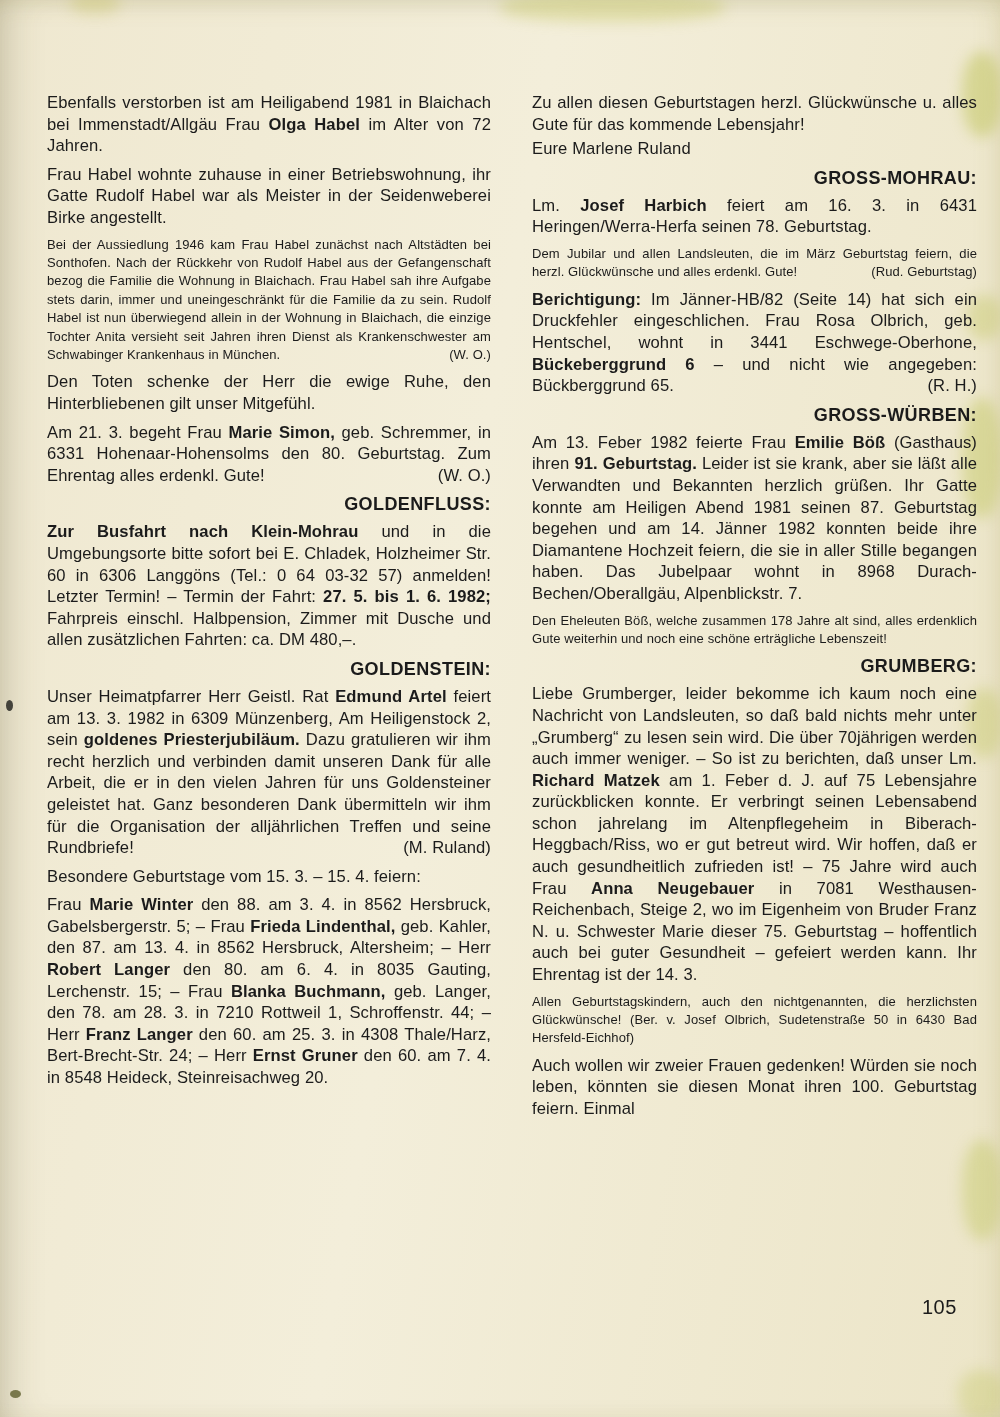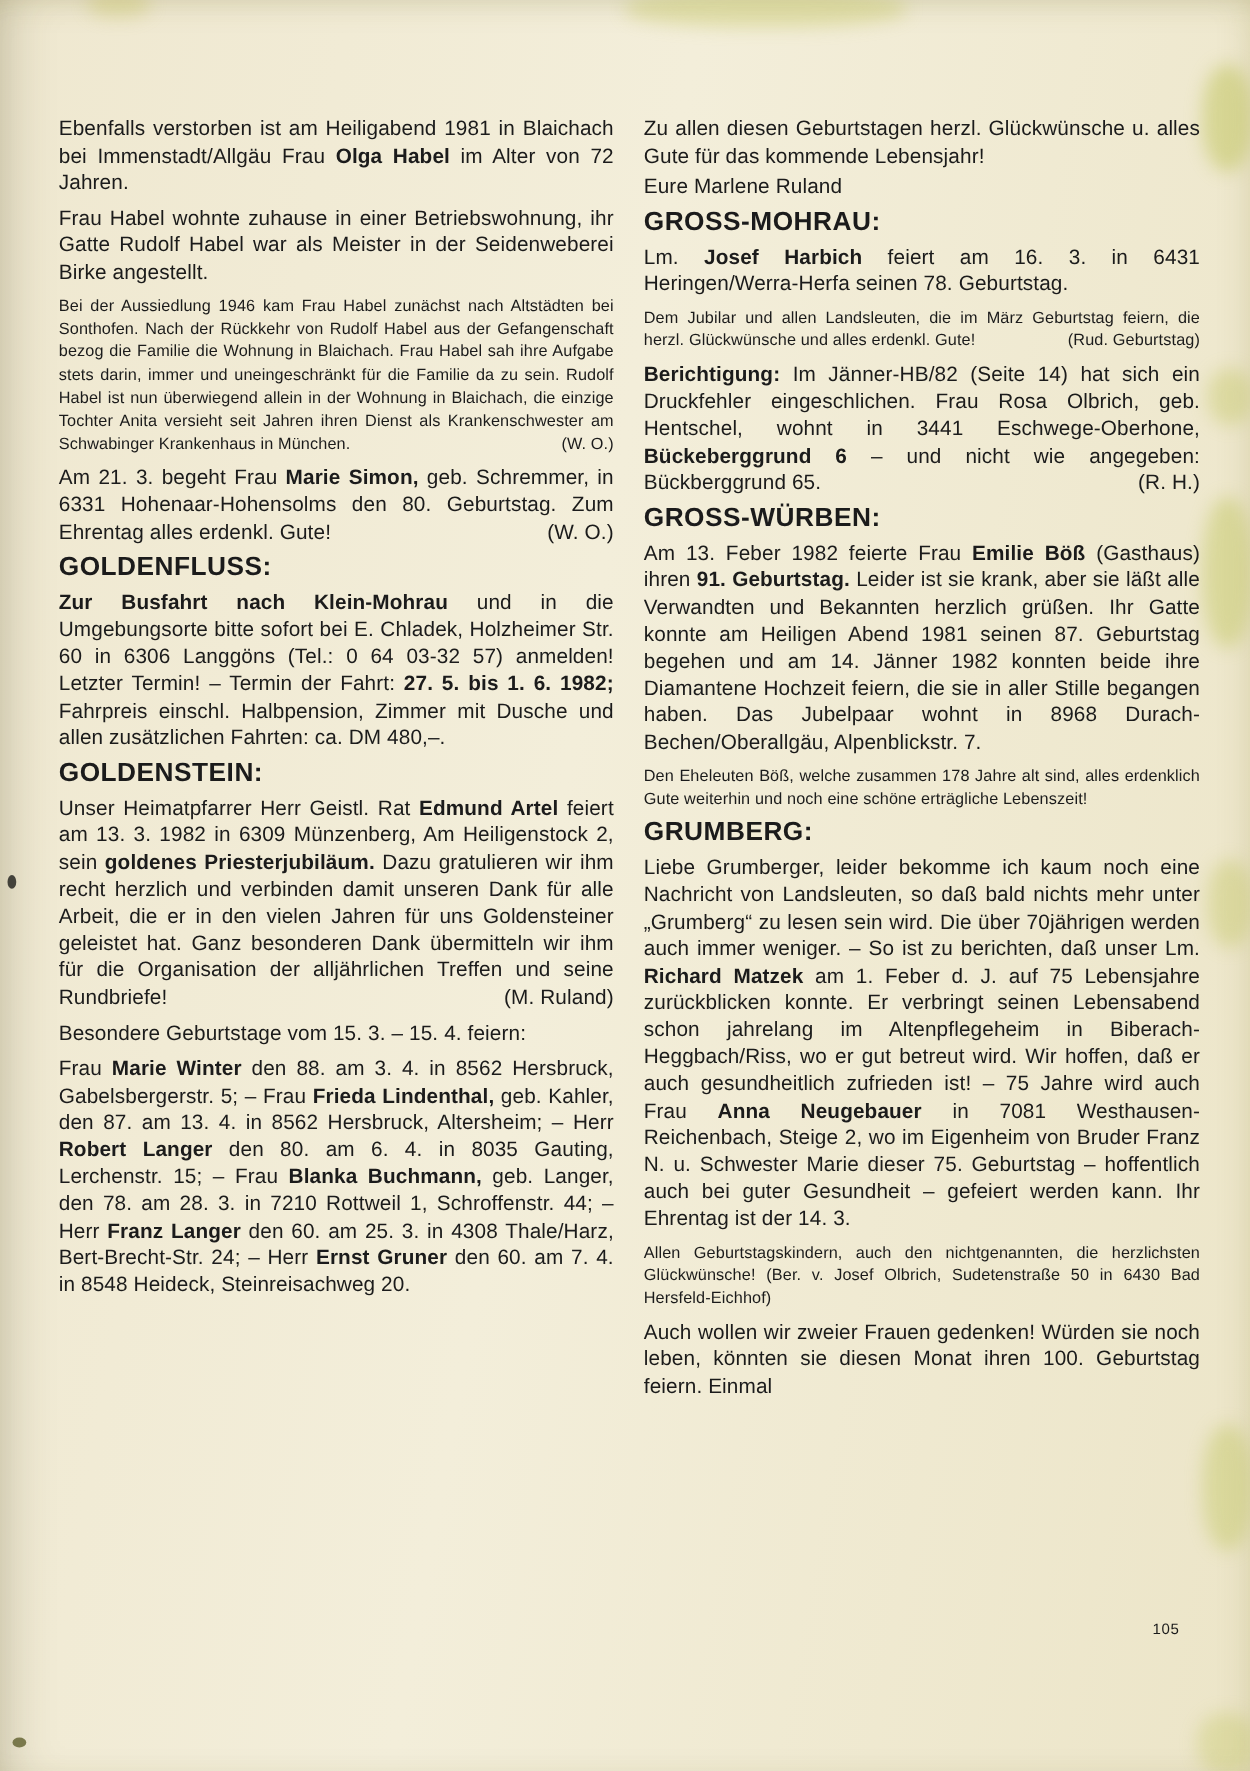--- a/index.html
+++ b/index.html
@@ -16,33 +16,33 @@
                inset -14px 0 30px -16px rgba(140,130,45,.20),
                inset 0 18px 30px -20px rgba(120,115,40,.18);
   }
   .col{
     position:absolute;top:92px;
     text-align:justify;
     font-size:16.6px;line-height:21.6px;
     letter-spacing:.1px;
   }
   .col-left{left:47px;width:444px;}
-  .col-right{left:515px;width:445px;}
+  .col-right{left:532px;width:445px;}
   .para{margin:0 0 7px 0;}
   .para.small{font-size:13px;line-height:18.4px;}
   .para.right{margin-top:-4px;}
   .b{font-weight:bold;}
   .sig{float:right;padding-left:10px;}
   .heading{
-    font-size:21px;line-height:22px;font-weight:bold;
-    margin:6px 0 6px 0;letter-spacing:.4px;text-align:left;
+    font-size:18px;line-height:22px;font-weight:bold;
+    margin:6px 0 6px 0;letter-spacing:.4px;text-align:right;
   }
   .pagenum{
     position:absolute;left:922px;top:1296px;
-    font-size:12px;letter-spacing:.5px;
+    font-size:20px;letter-spacing:.5px;
   }
   .art{position:absolute;pointer-events:none;}
   .blob{filter:blur(7px);border-radius:45%;}
   .speck{border-radius:50%;filter:blur(.5px);}
 </style>
 </head>
 <body>
 
 <div class="page">
 
@@ -54,20 +54,21 @@
   <div class="art blob" style="left:966px;top:688px;width:36px;height:70px;background:rgba(176,184,52,.28);"></div>
   <div class="art blob" style="left:962px;top:1140px;width:40px;height:100px;background:rgba(176,184,52,.30);"></div>
   <div class="art blob" style="left:958px;top:1370px;width:46px;height:50px;background:rgba(176,184,52,.24);"></div>
   <div class="art speck" style="left:6px;top:700px;width:7px;height:11px;background:rgba(40,40,35,.85);"></div>
   <div class="art speck" style="left:10px;top:1390px;width:11px;height:8px;background:rgba(95,95,45,.8);"></div>
 
   <div class="col col-left">
       <p class="para"><span>Ebenfalls verstorben ist am Heiligabend 1981 in Blaichach bei Immenstadt/Allgäu Frau </span><span class="b">Olga Habel</span><span> im Alter von 72 Jahren.</span></p>
       <p class="para"><span>Frau Habel wohnte zuhause in einer Betriebswohnung, ihr Gatte Rudolf Habel war als Meister in der Seidenweberei Birke angestellt.</span></p>
       <p class="para small"><span>Bei der Aussiedlung 1946 kam Frau Habel zunächst nach Altstädten bei Sonthofen. Nach der Rückkehr von Rudolf Habel aus der Gefangenschaft bezog die Familie die Wohnung in Blaichach. Frau Habel sah ihre Aufgabe stets darin, immer und uneingeschränkt für die Familie da zu sein. Rudolf Habel ist nun überwiegend allein in der Wohnung in Blaichach, die einzige Tochter Anita versieht seit Jahren ihren Dienst als Krankenschwester am Schwabinger Krankenhaus in München.</span><span class="sig">(W. O.)</span></p>
+      <p class="para"><span>Den Toten schenke der Herr die ewige Ruhe, den Hinterbliebenen gilt unser Mitgefühl.</span></p>
       <p class="para"><span>Am 21. 3. begeht Frau </span><span class="b">Marie Simon,</span><span> geb. Schremmer, in 6331 Hohenaar-Hohensolms den 80. Geburtstag. Zum Ehrentag alles erdenkl. Gute!</span><span class="sig">(W. O.)</span></p>
       <h2 class="heading">GOLDENFLUSS:</h2>
       <p class="para"><span class="b">Zur Busfahrt nach Klein-Mohrau</span><span> und in die Umgebungsorte bitte sofort bei E. Chladek, Holzheimer Str. 60 in 6306 Langgöns (Tel.: 0 64 03-32 57) anmelden! Letzter Termin! – Termin der Fahrt: </span><span class="b">27. 5. bis 1. 6. 1982;</span><span> Fahrpreis einschl. Halbpension, Zimmer mit Dusche und allen zusätzlichen Fahrten: ca. DM 480,–.</span></p>
       <h2 class="heading">GOLDENSTEIN:</h2>
       <p class="para"><span>Unser Heimatpfarrer Herr Geistl. Rat </span><span class="b">Edmund Artel</span><span> feiert am 13. 3. 1982 in 6309 Münzenberg, Am Heiligenstock 2, sein </span><span class="b">goldenes Priesterjubiläum.</span><span> Dazu gratulieren wir ihm recht herzlich und verbinden damit unseren Dank für alle Arbeit, die er in den vielen Jahren für uns Goldensteiner geleistet hat. Ganz besonderen Dank übermitteln wir ihm für die Organisation der alljährlichen Treffen und seine Rundbriefe!</span><span class="sig">(M. Ruland)</span></p>
       <p class="para"><span>Besondere Geburtstage vom 15. 3. – 15. 4. feiern:</span></p>
       <p class="para"><span>Frau </span><span class="b">Marie Winter</span><span> den 88. am 3. 4. in 8562 Hersbruck, Gabelsbergerstr. 5; – Frau </span><span class="b">Frieda Lindenthal,</span><span> geb. Kahler, den 87. am 13. 4. in 8562 Hersbruck, Altersheim; – Herr </span><span class="b">Robert Langer</span><span> den 80. am 6. 4. in 8035 Gauting, Lerchenstr. 15; – Frau </span><span class="b">Blanka Buchmann,</span><span> geb. Langer, den 78. am 28. 3. in 7210 Rottweil 1, Schroffenstr. 44; – Herr </span><span class="b">Franz Langer</span><span> den 60. am 25. 3. in 4308 Thale/Harz, Bert-Brecht-Str. 24; – Herr </span><span class="b">Ernst Gruner</span><span> den 60. am 7. 4. in 8548 Heideck, Steinreisachweg 20.</span></p>
     </div>
   <div class="col col-right">
       <p class="para"><span>Zu allen diesen Geburtstagen herzl. Glückwünsche u. alles Gute für das kommende Lebensjahr!</span></p>

